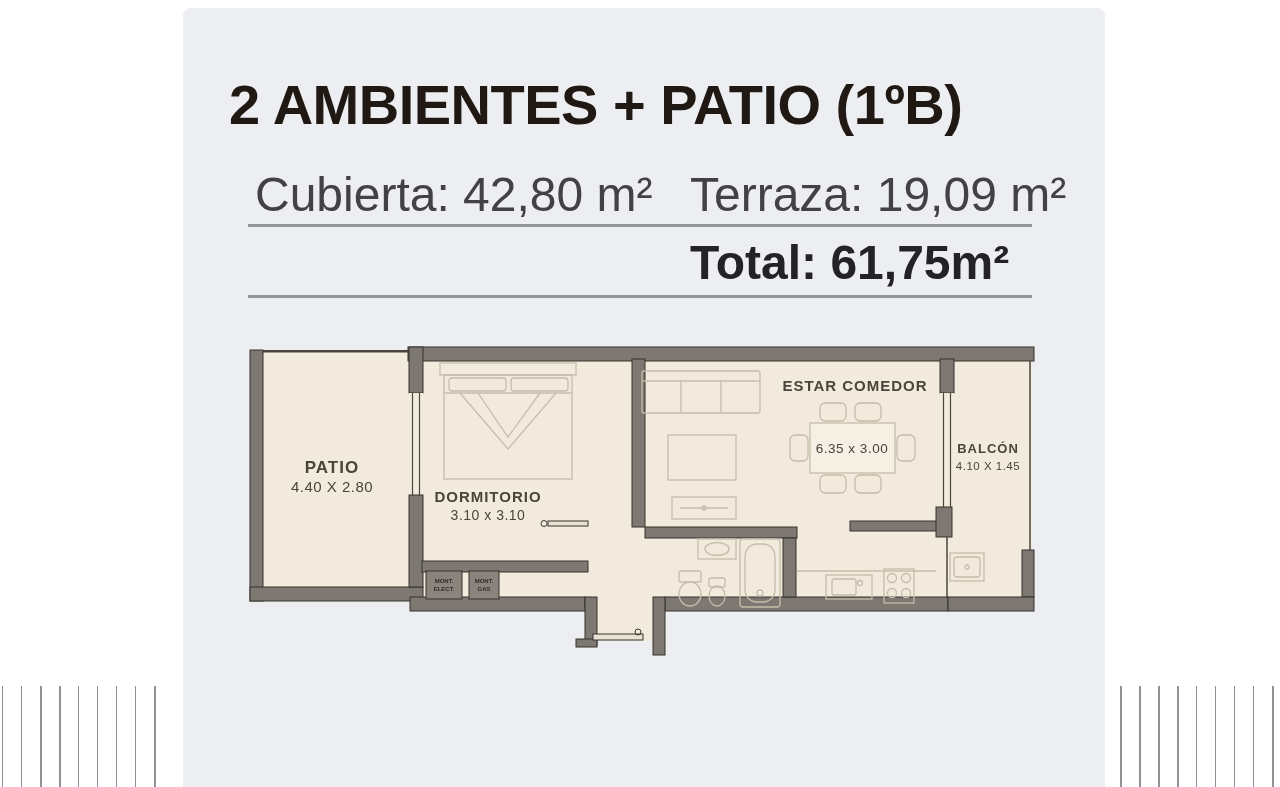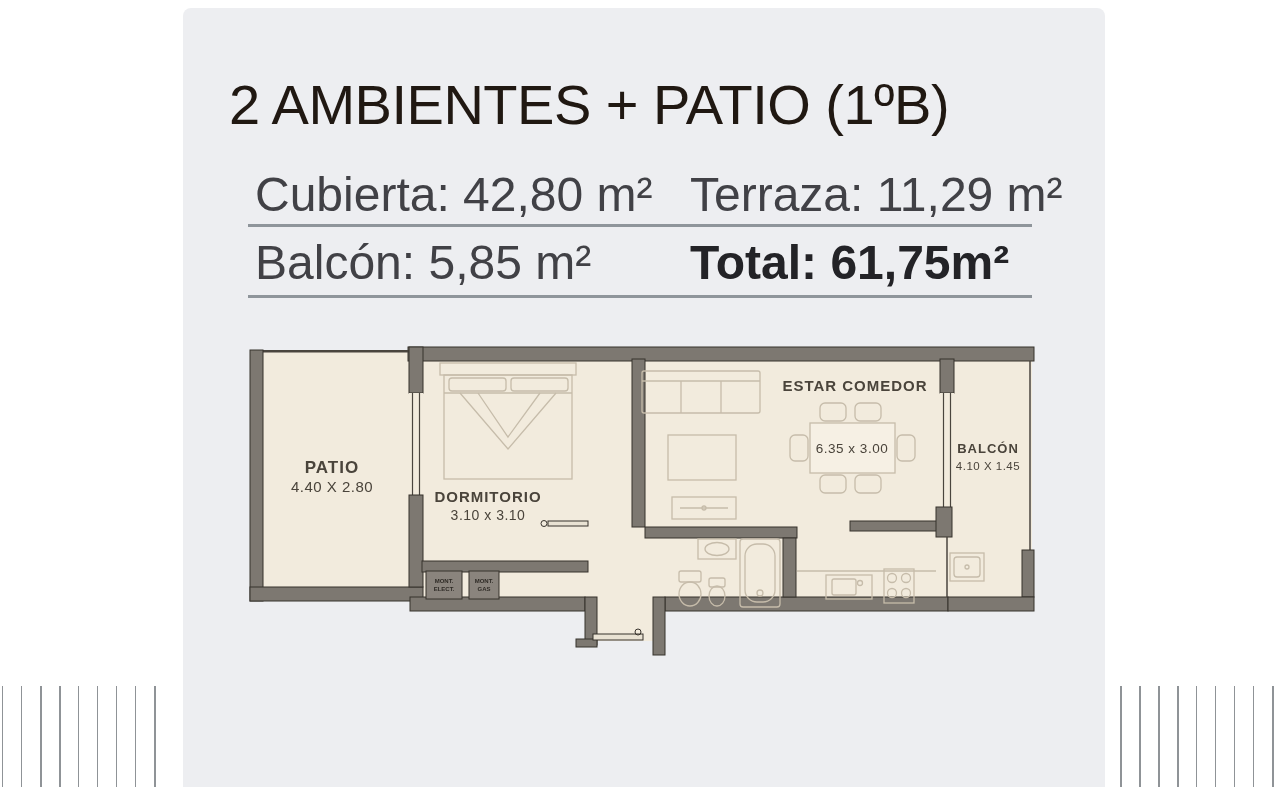--- a/index.html
+++ b/index.html
@@ -13,21 +13,21 @@
     background:repeating-linear-gradient(90deg,#8f9397 0,#8f9397 1.5px,transparent 1.5px,transparent 19px);
   }
   .corner-lines.left{left:2px;width:166px;}
   .corner-lines.right{left:1120px;width:160px;}
   .card{
     position:absolute;left:183px;top:8px;width:922px;height:779px;
     background:#edeef1;border-radius:8px 8px 0 0;
   }
   .title{
     position:absolute;left:46px;top:66px;width:840px;
-    font-size:56px;line-height:62px;font-weight:400;letter-spacing:-.5px;
+    font-size:56px;line-height:62px;font-weight:700;letter-spacing:-.5px;
     color:#201812;white-space:nowrap;
   }
   .spec-row{position:absolute;left:64px;width:790px;height:44px;line-height:44px;font-size:48px;color:#414146;}
   .spec-row .col-left{position:absolute;left:8px;top:0;white-space:nowrap;}
   .spec-row .col-right{position:absolute;left:443px;top:0;white-space:nowrap;}
   .row-1{top:165px;}
   .row-2{top:233px;}
   .bold-spec{font-weight:700;color:#232327;}
   .divider{position:absolute;left:65px;width:784px;height:3px;background:#8f959b;}
   .div-1{top:216px;}
@@ -43,26 +43,25 @@
 
 <div class="corner-lines left"></div>
 <div class="corner-lines right"></div>
 
 <div class="card">
 
   <div class="title">2 AMBIENTES + PATIO (1ºB)</div>
 
   <div class="spec-row row-1">
     <span class="col-left">Cubierta: 42,80 m²</span>
-    <span class="col-right">Terraza: 11,29 m²</span>
+    <span class="col-right">Terraza: 19,09 m²</span>
   </div>
   <div class="divider div-1"></div>
 
   <div class="spec-row row-2">
-    <span class="col-left">Balcón: 5,85 m²</span>
     <span class="col-right bold-spec">Total: 61,75m²</span>
   </div>
   <div class="divider div-2"></div>
 
   <div class="plan-wrap">
     <svg width="790" height="312" viewBox="0 0 790 312">
 
       <g>
         <rect x="6" y="6" width="156" height="240" fill="#f2ebdd"></rect>
         <rect x="162" y="8" width="538" height="252" fill="#f2ebdd"></rect>

